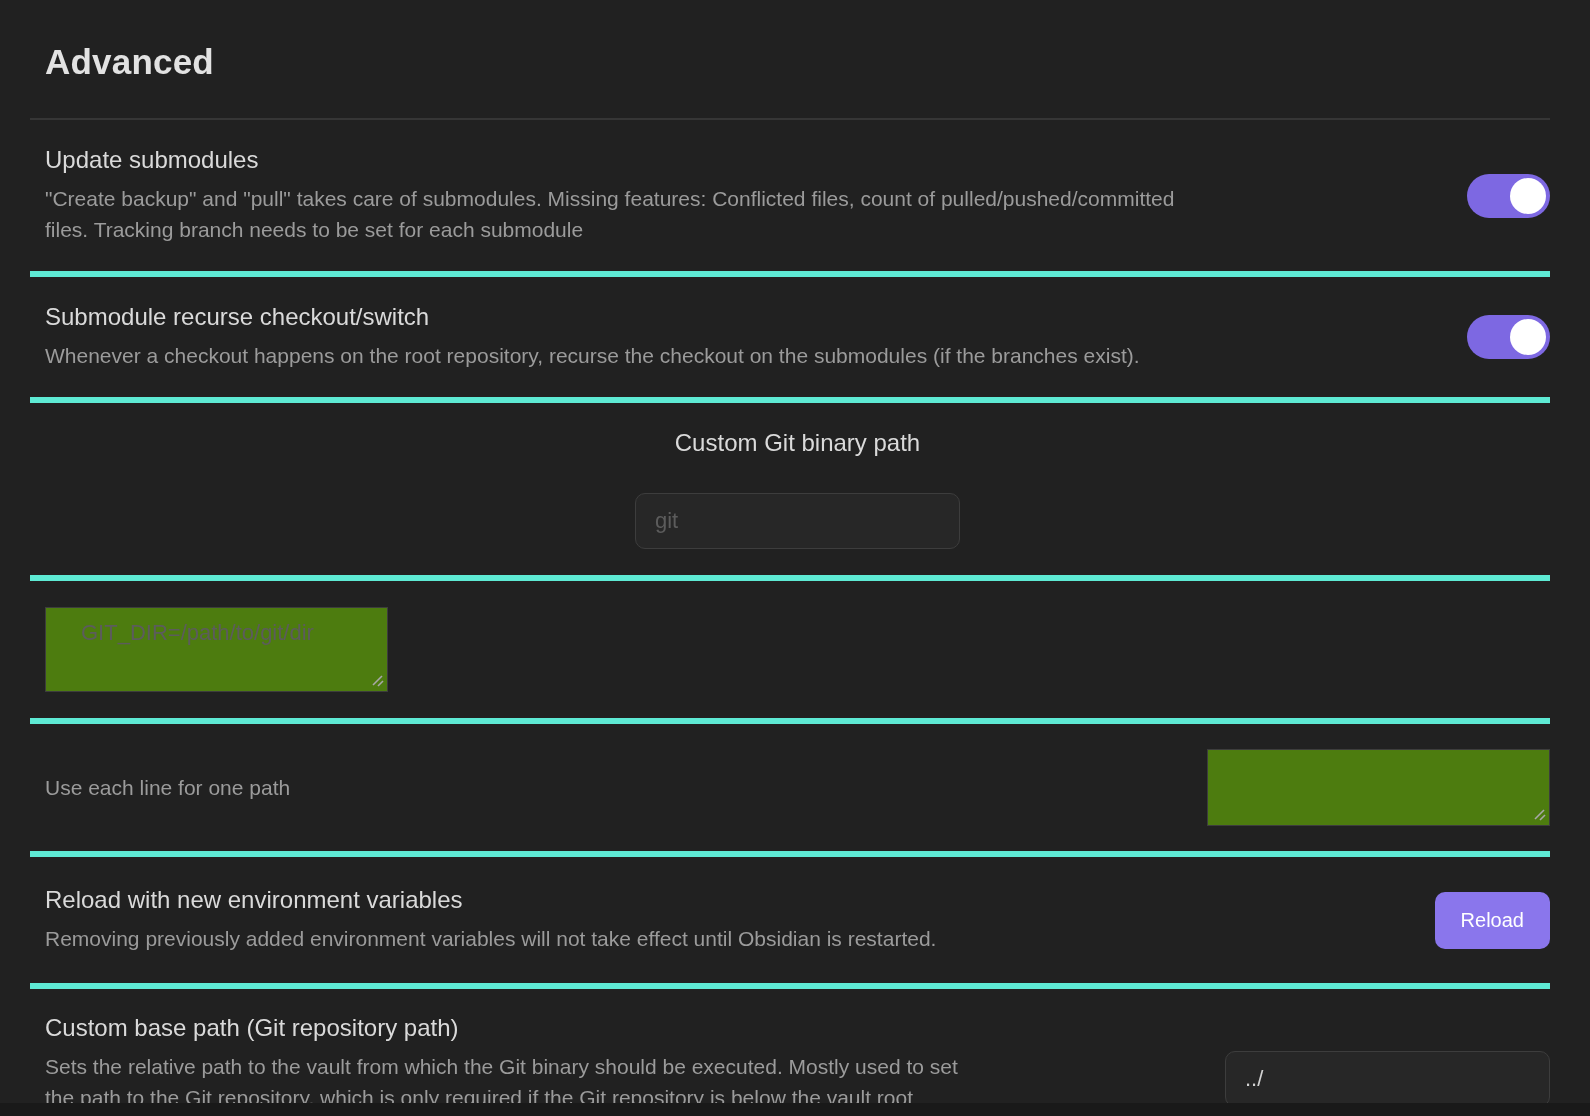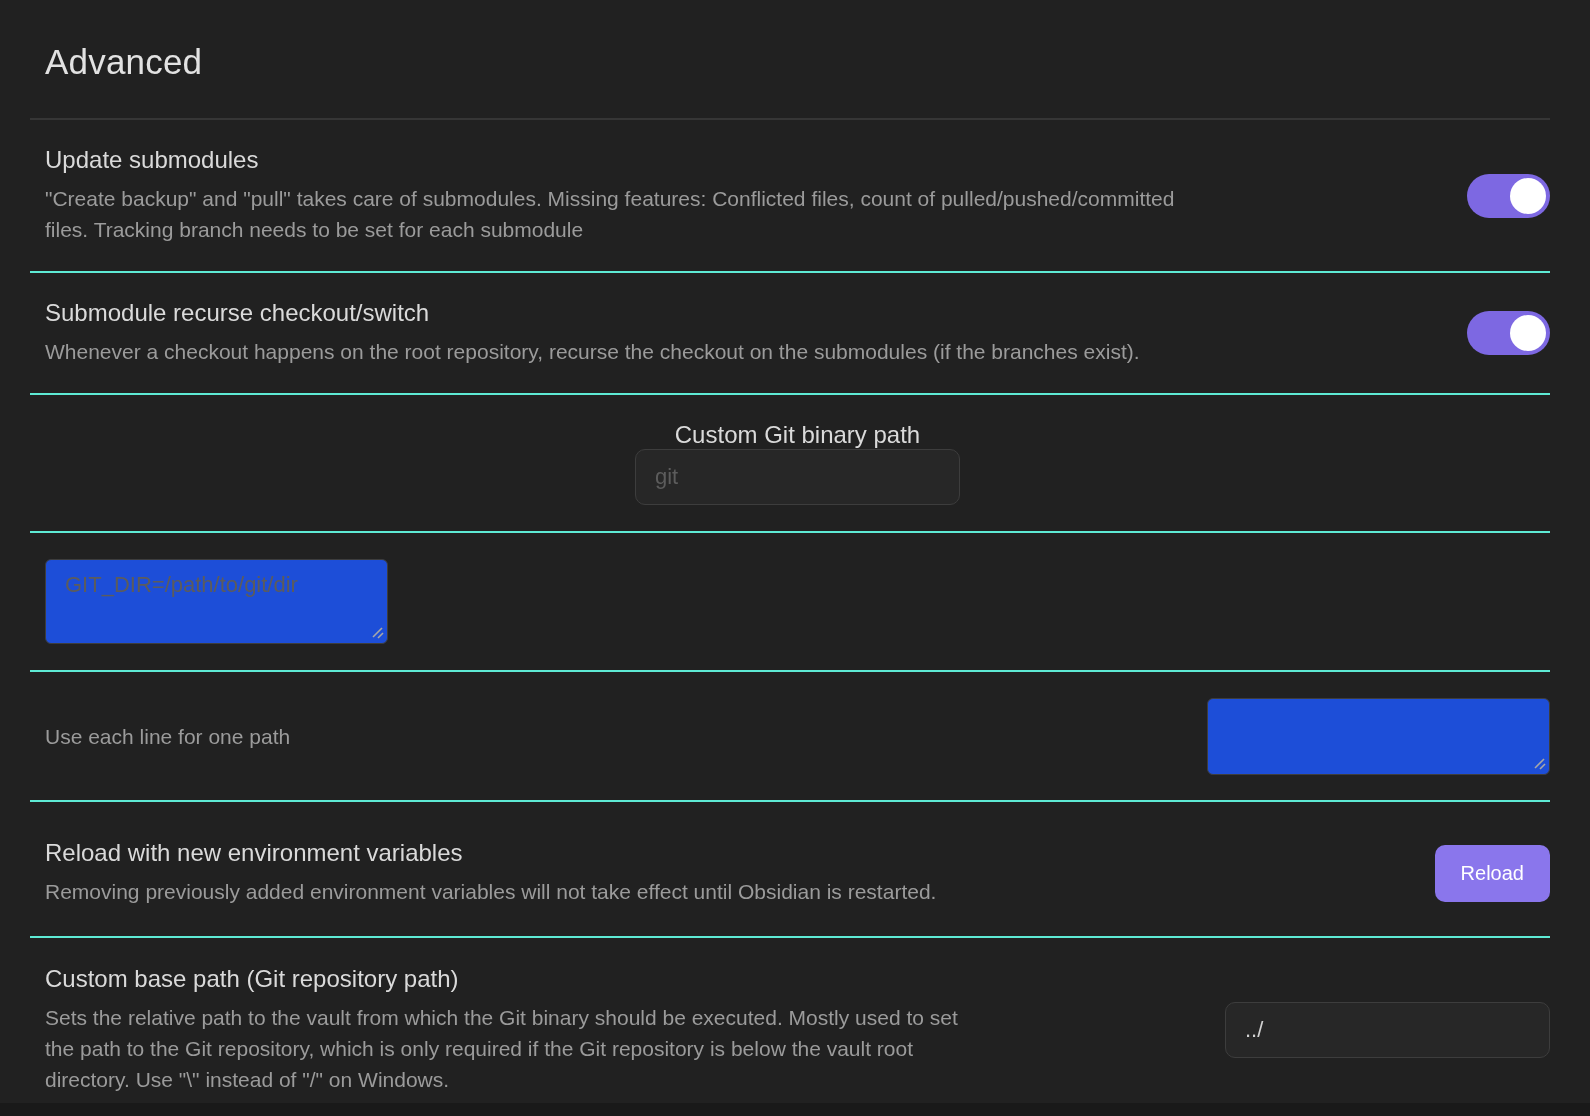--- a/index.html
+++ b/index.html
@@ -11,29 +11,30 @@
   }
   .content {
     margin: 0 40px 0 30px; 
   }
   .title-block {
     padding: 42px 0 36px 15px;
     border-bottom: 2px solid #363636;
   }
   .page-title {
     font-size: 35px;
-    font-weight: 400;
+    font-weight: 700;
     color: #e2e2e2;
     letter-spacing: 0.2px;
   }
   .setting-item {
     display: flex;
     align-items: center;
+    gap: 36px;
     padding: 26px 0 26px 15px;
-    border-bottom: 2px solid #5eead4;
+    border-bottom: 6px solid #5eead4;
   }
   .setting-info { flex: 1 1 auto; min-width: 0; }
   .setting-name {
     font-size: 24px;
     font-weight: 400;
     color: #dadada;
     margin-bottom: 9px;
   }
   .setting-name.only { margin-bottom: 0; }
   .setting-desc {
@@ -71,24 +72,24 @@
     font-size: 22px;
     color: #d2d2d2;
     outline: none;
   }
   .text-input::placeholder { color: #5c5c5c; opacity: 1; }
 
   
   .textarea-wrap { position: relative; }
   .ta {
     width: 343px;
-    background: #1d4ed8;
+    background: #4d7c0f;
     border: 1px solid #3d3d3d;
-    border-radius: 6px;
-    padding: 12px 19px;
+    border-radius: 0;
+    padding: 12px 35px;
     font-family: "Liberation Sans", "DejaVu Sans", sans-serif;
     font-size: 22px;
     color: #d2d2d2;
     resize: none;
     outline: none;
     display: block;
   }
   .ta::placeholder { color: #5c5c5c; opacity: 1; }
   .ta.h1x { height: 85px; }
   .ta.h2x { height: 77px; }
@@ -108,21 +109,21 @@
     border-radius: 10px;
     font-family: "Liberation Sans", "DejaVu Sans", sans-serif;
     font-size: 20px;
     cursor: pointer;
   }
 
   
   .row-binary   { min-height: 108px; flex-direction: column; }
   .row-envvars  { min-height: 136px; }
   .row-paths    { min-height: 130px; padding-top: 25px; padding-bottom: 25px; }
-  .row-reload   { min-height: 118px; padding-top: 29px; padding-bottom: 29px; margin-top: 8px; }
+  .row-reload   { min-height: 118px; padding-top: 29px; padding-bottom: 29px; }
   .row-basepath { min-height: 201px; padding-top: 18px; padding-bottom: 33px; }
 
   .footer-strip {
     height: 13px;
     background: #191919;
     position: absolute;
     left: 0; right: 0; bottom: 0;
   }
 </style>
 </head>

